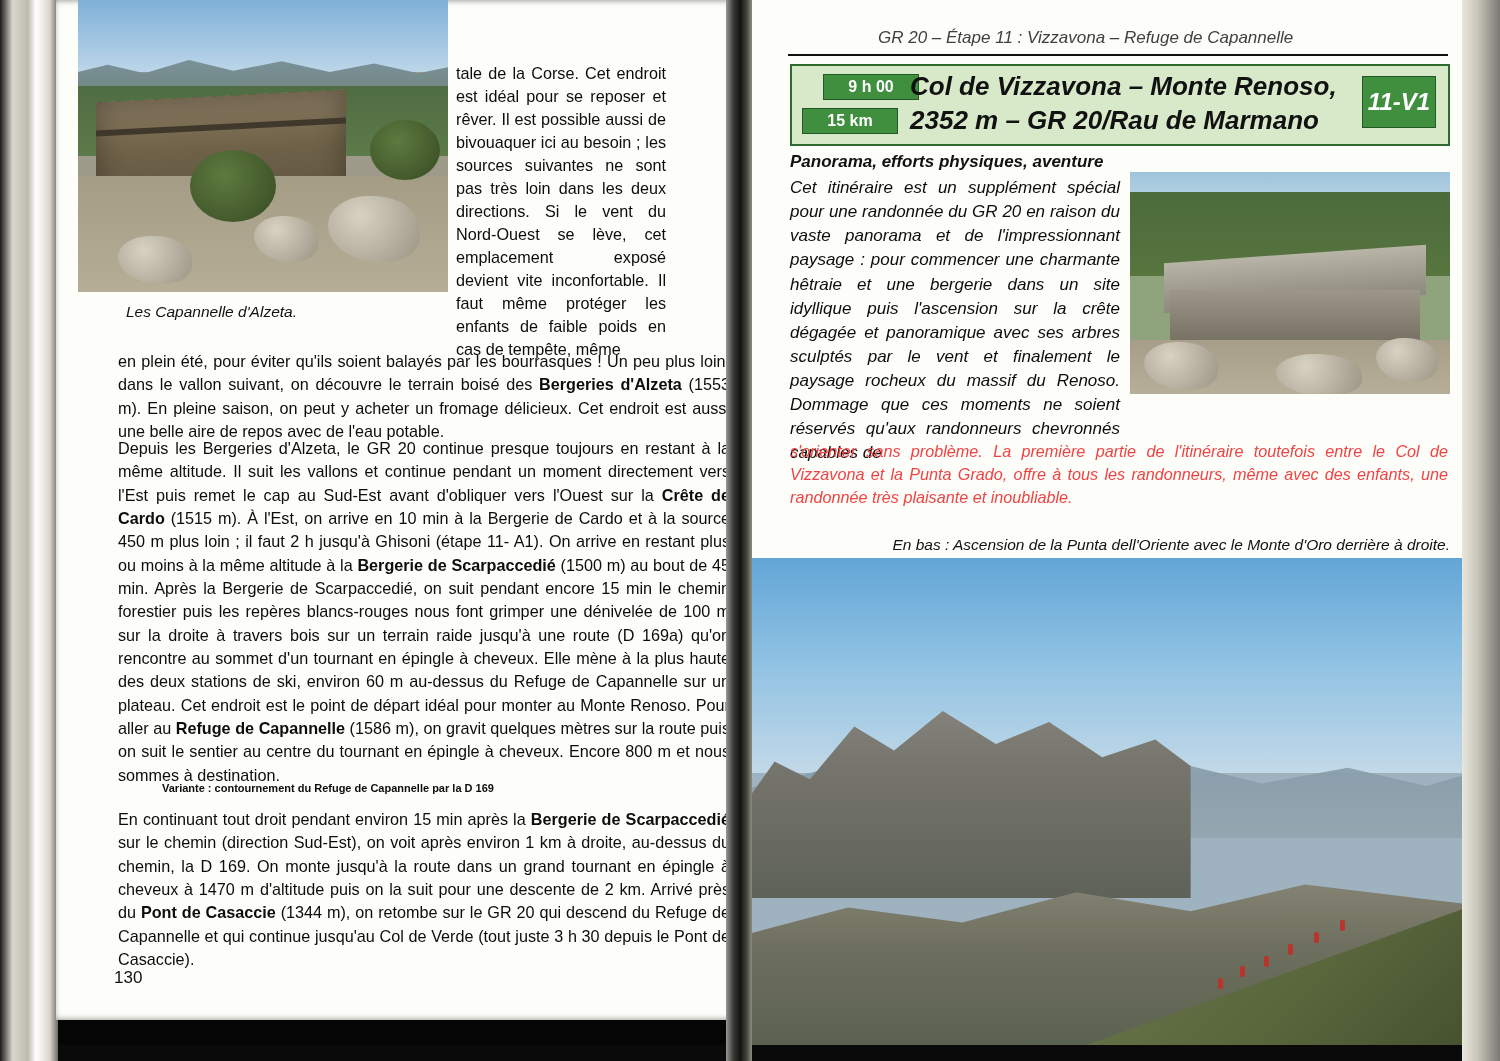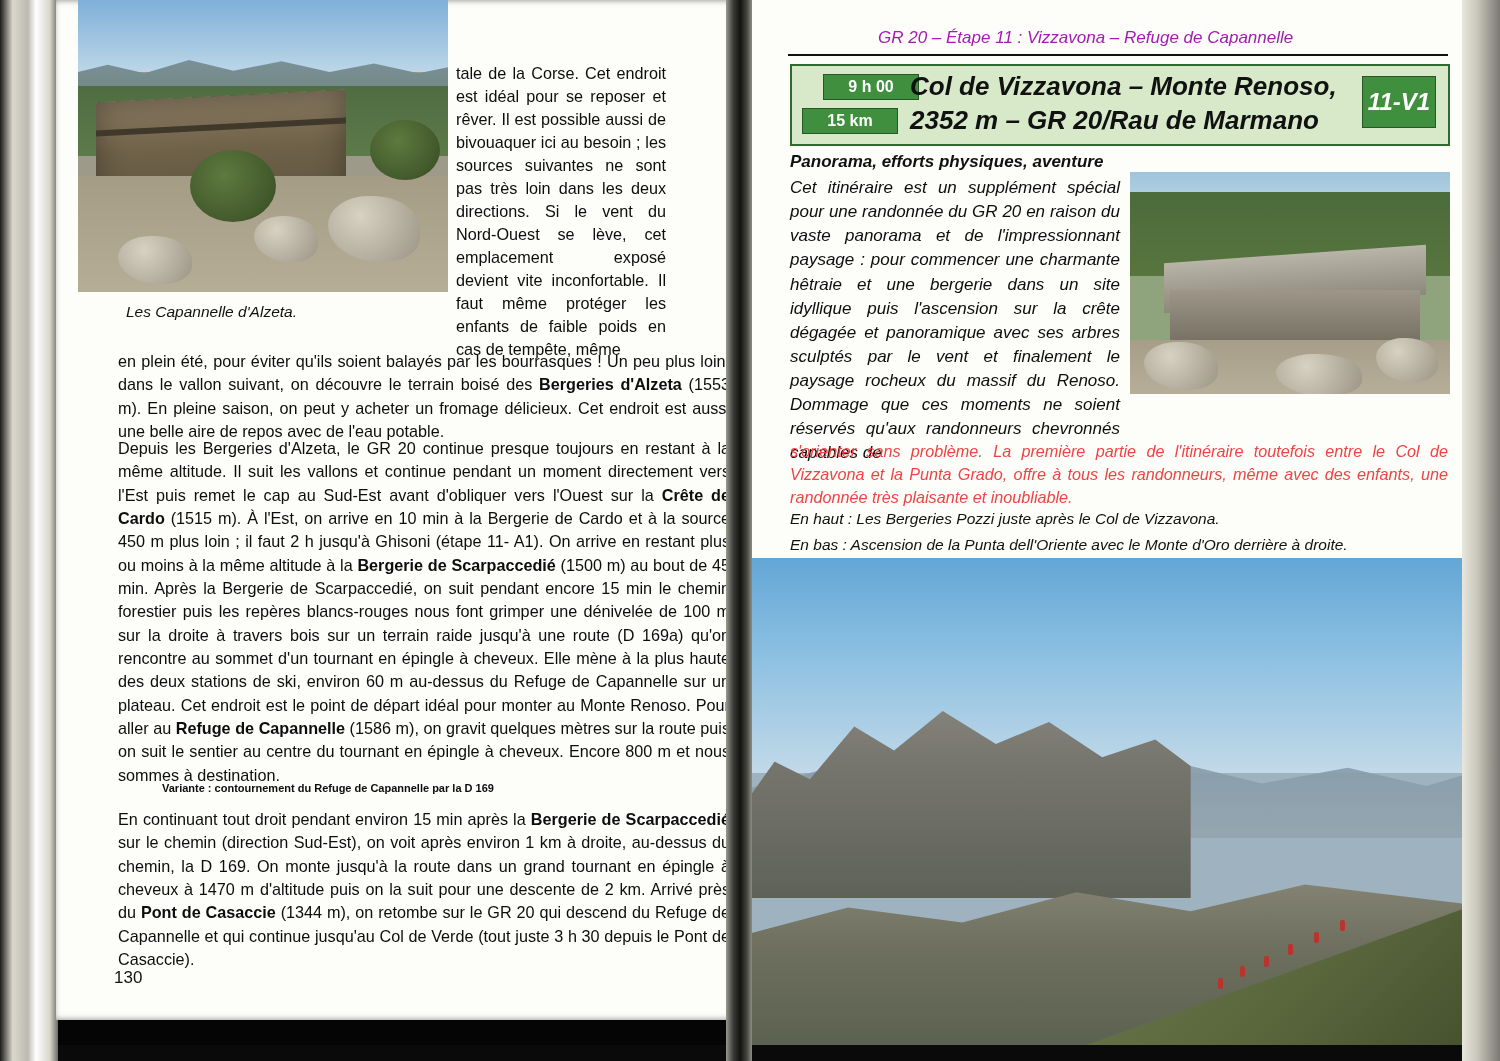--- a/index.html
+++ b/index.html
@@ -155,21 +155,21 @@
     font-size: 17px;
     color: #111;
   }
 
   
   .running-head {
     position: absolute;
     left: 130px; top: 28px;
     font-style: italic;
     font-size: 17px;
-    color: #a21caf;
+    color: #404040;
     white-space: nowrap;
   }
   .rp-rule {
     position: absolute;
     left: 40px; top: 54px;
     width: 660px; height: 2px;
     background: #111;
   }
   .title-band {
     position: absolute;
@@ -268,21 +268,21 @@
 
   .cap-lines {
     position: absolute;
     left: 42px;
     width: 660px;
     font-style: italic;
     font-size: 15.5px;
     color: #111;
   }
   .cap1 { top: 510px; }
-  .cap2 { top: 536px; }
+  .cap2 { top: 536px; text-align: right; }
 
   .photo-big {
     position: absolute;
     left: 0px; top: 558px;
     width: 714px; height: 487px;
     overflow: hidden;
     background: #9fb2bf;
   }
   .bg-sky {
     position:absolute; left:0; top:0; width:100%; height:215px;
@@ -375,21 +375,20 @@
       <div class="pb-roof"></div>
       <div class="pb-wall"></div>
       <div class="pb-ground"></div>
       <div class="ph-rock" style="left:14px;top:170px;width:74px;height:48px;"></div>
       <div class="ph-rock" style="left:146px;top:182px;width:86px;height:42px;"></div>
       <div class="ph-rock" style="left:246px;top:166px;width:62px;height:44px;"></div>
     </div>
 
     <div class="intro-text-wide">s'orienter sans problème. La première partie de l'itinéraire toutefois entre le Col de Vizzavona et la Punta Grado, offre à tous les randonneurs, même avec des enfants, une randonnée très plaisante et inoubliable.</div>
 
-    <div class="cap-lines cap1">En haut : Les Bergeries Pozzi juste après le Col de Vizzavona.</div>
     <div class="cap-lines cap2">En bas : Ascension de la Punta dell'Oriente avec le Monte d'Oro derrière à droite.</div>
 
     <div class="photo-big">
       <div class="bg-sky"></div>
       <div class="bg-far"></div>
       <div class="bg-mid"></div>
       <div class="bg-near"></div>
       <div class="bg-slope"></div>
       <div class="hiker" style="left:470px;top:420px;"></div>
       <div class="hiker" style="left:492px;top:408px;"></div>

